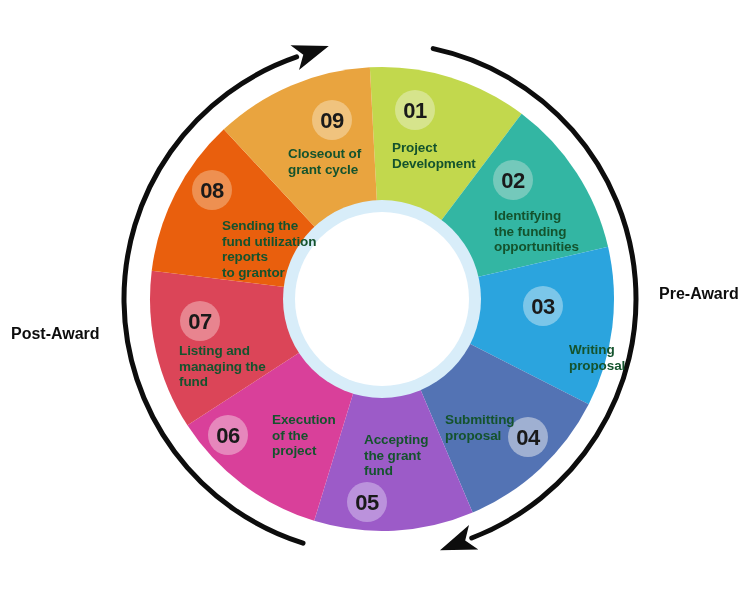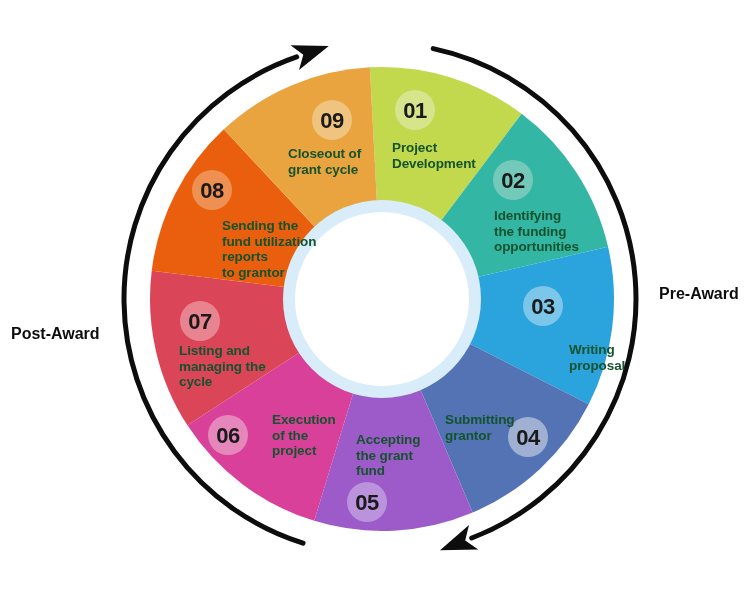--- a/index.html
+++ b/index.html
@@ -64,30 +64,30 @@
     </svg>
   <div id="labels">
       <div class="seg-label" style="left: 392px; top: 140px;">Project
 Development</div>
       <div class="seg-label" style="left: 494px; top: 208px;">Identifying
 the funding
 opportunities</div>
       <div class="seg-label" style="left: 521px; top: 342px; margin-left: 48px;">Writing
 proposal</div>
       <div class="seg-label" style="left: 445px; top: 412px;">Submitting
-grantor</div>
-      <div class="seg-label" style="left: 356px; top: 432px;">Accepting
+proposal</div>
+      <div class="seg-label" style="left: 364px; top: 432px;">Accepting
 the grant
 fund</div>
       <div class="seg-label" style="left: 272px; top: 412px;">Execution
 of the
 project</div>
       <div class="seg-label" style="left: 179px; top: 343px;">Listing and
 managing the
-cycle</div>
+fund</div>
       <div class="seg-label" style="left: 191px; top: 218px; margin-left: 31px;">Sending the
 fund utilization
 reports
 to grantor</div>
       <div class="seg-label" style="left: 288px; top: 146px;">Closeout of
 grant cycle</div>
     </div>
   <div id="post-award-label" class="side-label">Post-Award</div>
   <div id="pre-award-label" class="side-label">Pre-Award</div>
 </div>

